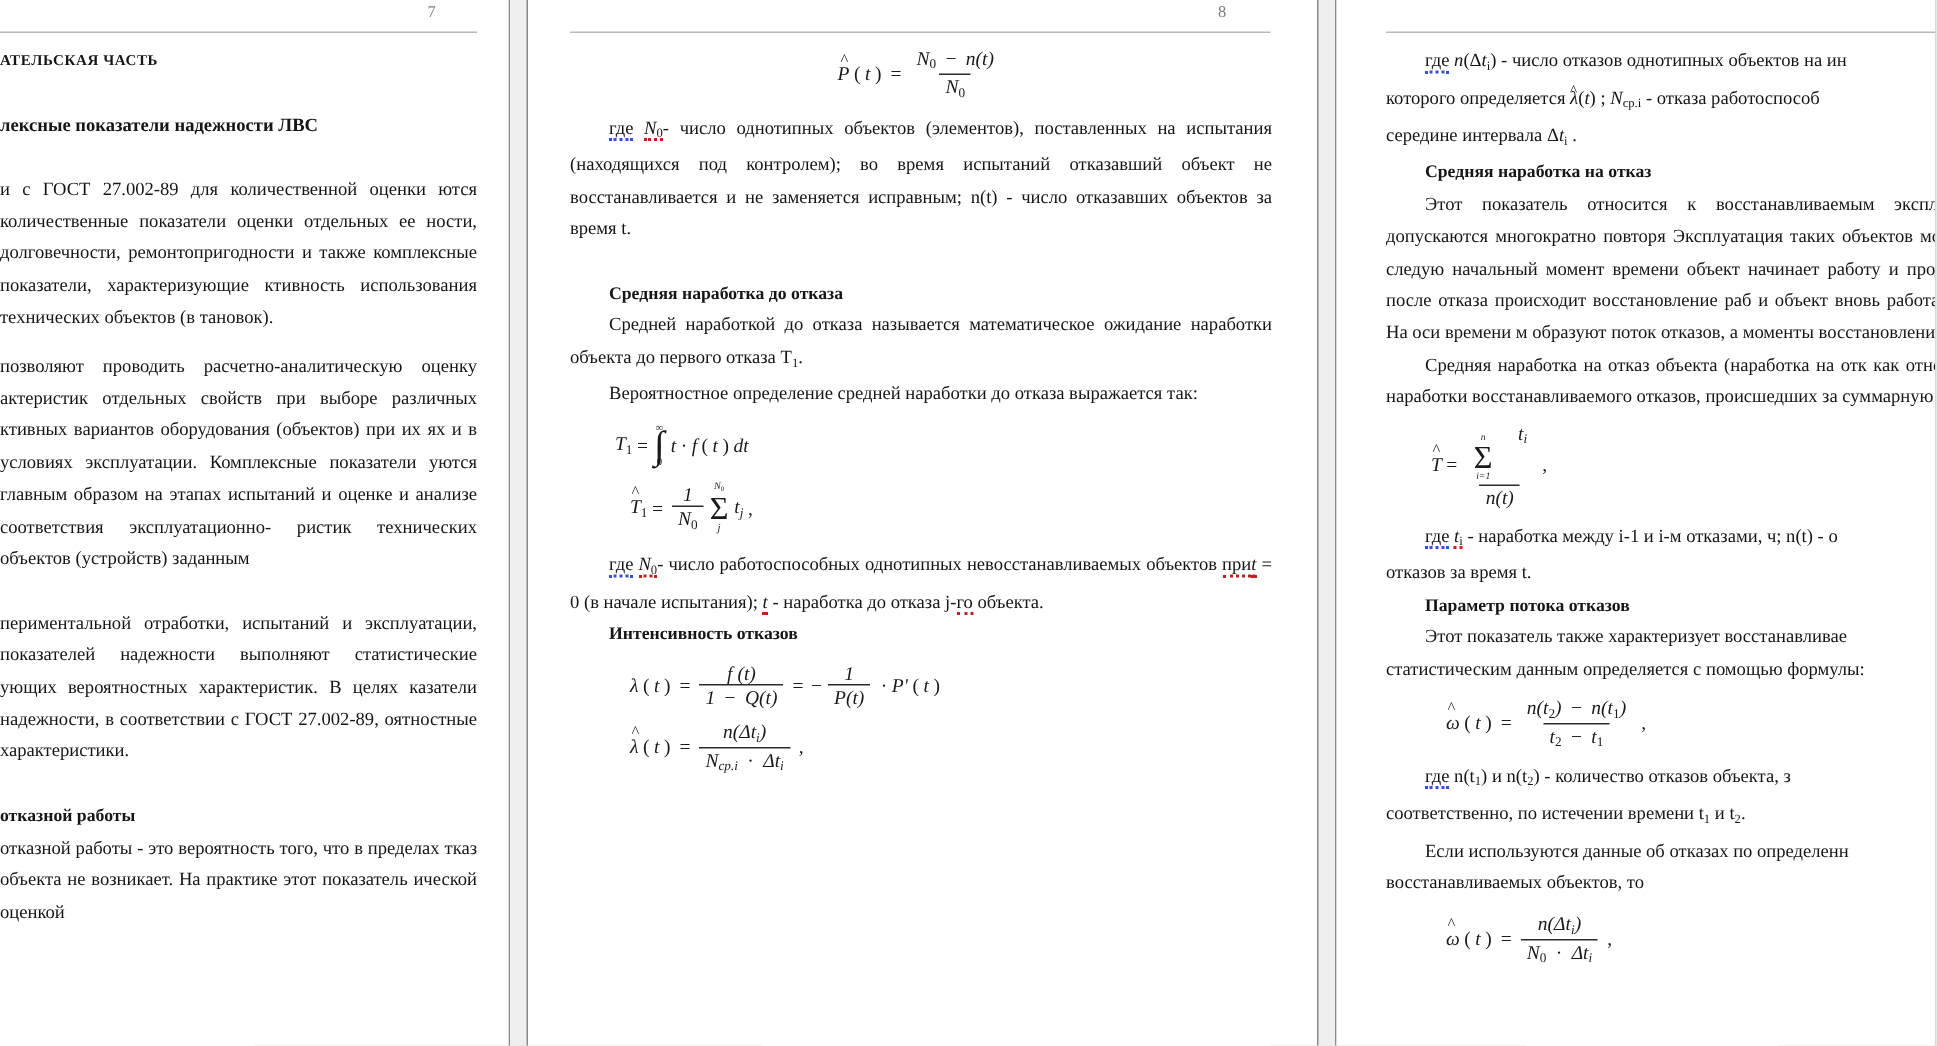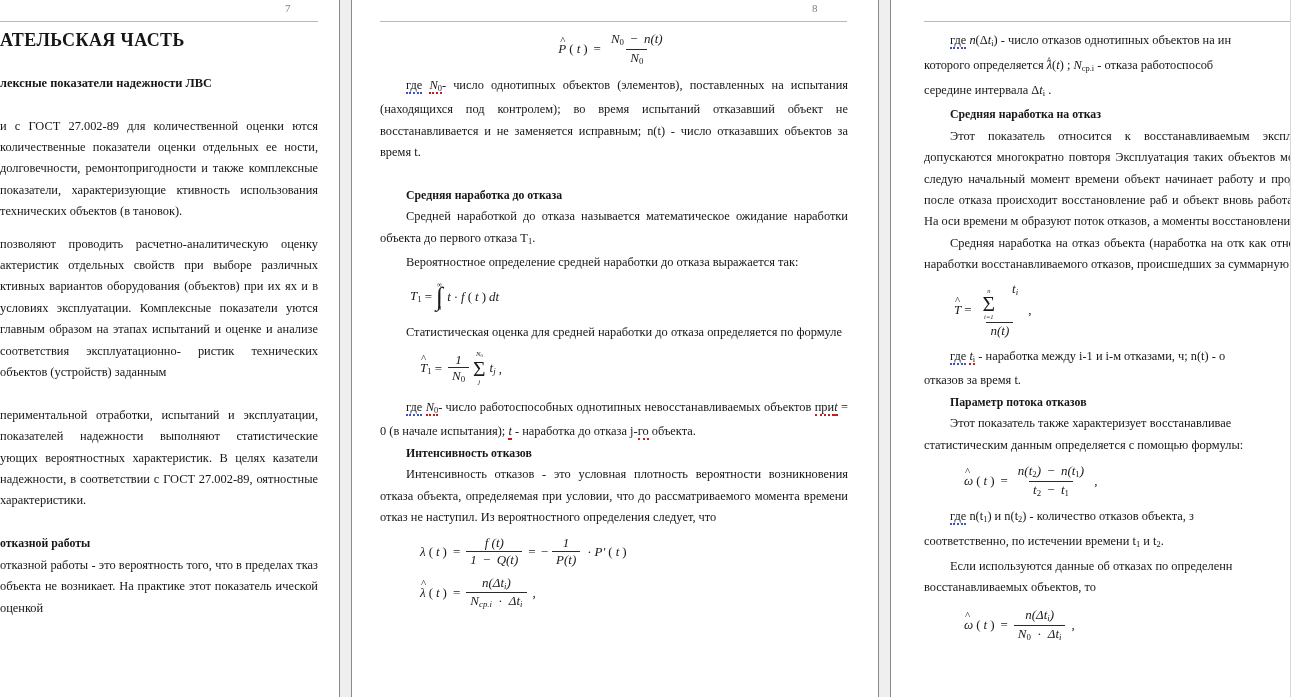--- a/index.html
+++ b/index.html
@@ -147,21 +147,21 @@
 
 <div class="viewer">
 
   <div class="page page-left">
     <div class="left-inner">
       <div class="page-header">
         <div class="page-num">7</div>
         <div class="hrule"></div>
       </div>
       <div class="body-col">
-        <p class="caps" style="font-size:18px">АТЕЛЬСКАЯ ЧАСТЬ</p>
+        <p class="caps" style="font-size:10px">АТЕЛЬСКАЯ ЧАСТЬ</p>
         <div class="blank"></div>
         <p class="bold" style="font-size:12.4px">лексные показатели надежности ЛВС</p>
         <div class="blank"></div>
         <p>и с ГОСТ 27.002-89 для количественной оценки ются количественные показатели оценки отдельных ее ности, долговечности, ремонтопригодности и также комплексные показатели, характеризующие ктивность использования технических объектов (в тановок).</p>
         <div class="small-blank"></div>
         <p>позволяют проводить расчетно-аналитическую оценку актеристик отдельных свойств при выборе различных ктивных вариантов оборудования (объектов) при их ях и в условиях эксплуатации. Комплексные показатели уются главным образом на этапах испытаний и оценке и анализе соответствия эксплуатационно- ристик технических объектов (устройств) заданным</p>
         <div class="blank"></div>
         <p>периментальной отработки, испытаний и эксплуатации, показателей надежности выполняют статистические ующих вероятностных характеристик. В целях казатели надежности, в соответствии с ГОСТ 27.002-89, оятностные характеристики.</p>
         <div class="blank"></div>
         <p class="bold">отказной работы</p>
@@ -210,42 +210,40 @@
             </span>
           <span style="margin-left:3px;">t</span>
             <span class="op">·</span>
             <span>f</span>
             <span class="op">(</span>
             <span>t</span>
             <span class="op">)</span>
             <span>dt</span>
         </div>
 
-        <p class="ind">Статистическая оценка для средней наработки до отказа определяется по формуле</p>
 
         <div class="formula f-left f-indent-2" style="margin:8px 0 10px 0;">
           <span style="position:relative;"><span style="position:absolute;left:1px;top:-8px;font-style:normal;font-size:11px;">^</span>T<sub>1</sub></span>
             <span class="op">=</span>
           <span class="frac">
               <span class="num">1</span>
               <span class="den">N<sub>0</sub></span>
             </span>
           <span class="bigop">
               <span class="lim" style="font-size:0.52em;">N<sub>0</sub></span>
               <span class="glyph">Σ</span>
               <span class="lim" style="font-size:0.55em;">j</span>
             </span>
           <span style="margin-left:3px;">t<sub style="font-style:italic">j</sub></span>
             <span class="op">,</span>
         </div>
 
         <p class="ind"><span class="bwiggle">где</span>&nbsp;<span class="wiggle" style="font-style:italic;">N<sub>0</sub></span><span>- число работоспособных однотипных невосстанавливаемых объектов </span><span class="wiggle">при</span><span class="wiggle" style="font-style:italic">t</span><span> = 0 (в начале испытания); </span><span class="wiggle" style="font-style:italic">t</span><span> - наработка до отказа j-</span><span class="wiggle">го</span><span> объекта.</span></p>
 
         <p class="bold ind">Интенсивность отказов</p>
-        <p class="ind">Интенсивность отказов - это условная плотность вероятности возникновения отказа объекта, определяемая при условии, что до рассматриваемого момента времени отказ не наступил. Из вероятностного определения следует, что</p>
 
         <div class="formula f-left f-indent-2" style="margin:8px 0 8px 0;">
           <span>λ</span>
             <span class="op">(</span>
             <span>t</span>
             <span class="op">)</span>
             <span class="op">=</span>
           <span class="frac">
               <span class="num">f (t)</span>
               <span class="den">1 <span class="op">−</span> Q(t)</span>

